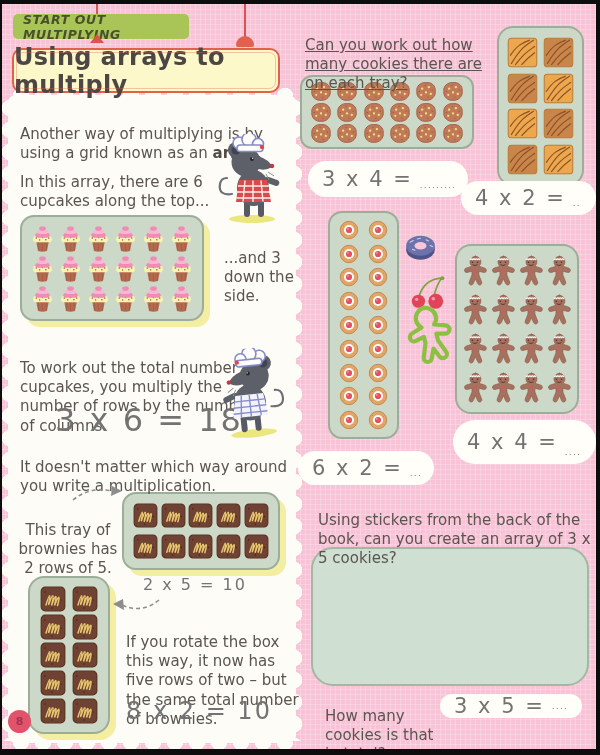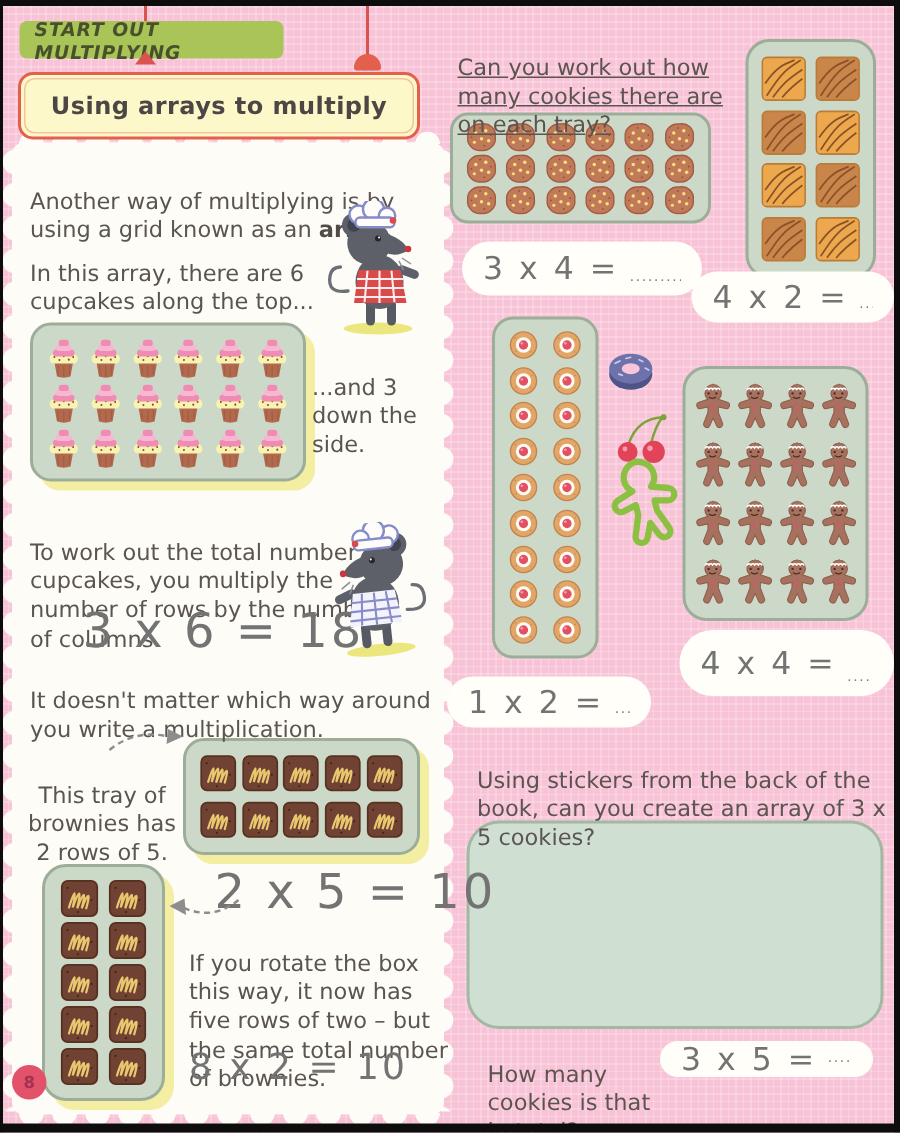--- a/index.html
+++ b/index.html
@@ -25,21 +25,21 @@
   .hanger-bell{position:absolute;left:236px;top:36px;width:18px;height:11px;background:#e2604c;
     border-radius:9px 9px 2px 2px;z-index:3;}
 
   .banner{position:absolute;left:13px;top:14px;width:176px;height:25px;background:#a9c457;
     border-radius:5px;display:flex;align-items:center;padding:0 10px;z-index:2;font-style:italic;}
   .banner span{font-size:12.5px;font-weight:bold;letter-spacing:.6px;color:#49502c;}
 
   .title-box{position:absolute;left:12px;top:48px;width:268px;height:45px;background:#fcf8ca;
     border:2.5px solid #e2604c;border-radius:10px;display:flex;align-items:center;justify-content:center;z-index:2;}
   .title-box:after{content:"";position:absolute;inset:2px;border:1px solid rgba(226,96,76,.35);border-radius:7px;}
-  .title-box span{font-size:16px;font-weight:600;color:#4c4744;letter-spacing:.3px;}
+  .title-box span{font-size:24px;font-weight:600;color:#4c4744;letter-spacing:.3px;}
 
   
   .panel{position:absolute;left:8px;top:95px;width:288px;height:648px;background:#fdfcf7;border-radius:8px;z-index:1;}
   .scal{position:absolute;z-index:1;}
   .scal-t{left:10px;top:86px;width:284px;height:10px;
     background-image:radial-gradient(circle at 11px 10px,#fdfcf7 8px,rgba(255,255,255,0) 8.5px);
     background-size:22px 10px;background-repeat:repeat-x;}
   .scal-b{left:10px;top:742px;width:284px;height:10px;
     background-image:radial-gradient(circle at 11px 0px,#fdfcf7 8px,rgba(255,255,255,0) 8.5px);
     background-size:22px 10px;background-repeat:repeat-x;}
@@ -49,26 +49,26 @@
   .scal-r{left:294px;top:97px;width:10px;height:644px;
     background-image:radial-gradient(circle at 0px 11px,#fdfcf7 8px,rgba(255,255,255,0) 8.5px);
     background-size:10px 22px;background-repeat:repeat-y;}
 
   .btext{position:absolute;font-size:15px;line-height:1.28;color:#5b5450;z-index:3;}
   .btext b{font-weight:bold;color:#514b48;}
   .eq{position:absolute;color:#737373;letter-spacing:2px;z-index:3;white-space:nowrap;}
 
   .p1{left:20px;top:110px;width:268px;}
   .p2{left:20px;top:158px;width:205px;}
-  .side-note{left:208px;top:234px;width:82px;}
+  .side-note{left:224px;top:234px;width:82px;}
   .p3{left:20px;top:344px;width:252px;}
   .eq1{left:55px;top:401px;font-size:32px;}
   .p4{left:20px;top:443px;width:274px;}
   .brownie-note{left:14px;top:506px;width:108px;text-align:center;}
-  .eq2{left:143px;top:575px;font-size:32px;}
+  .eq2{left:143px;top:575px;font-size:16px;}
   .p5{left:126px;top:618px;width:174px;}
   .eq3{left:126px;top:697px;font-size:24px;}
 
   .q1{left:305px;top:21px;width:178px;text-decoration:underline;}
   .sticker-prompt{left:318px;top:496px;width:276px;}
   .q2{left:325px;top:692px;width:118px;}
 
   
   .tray{position:absolute;background:#cdd9c8;border:2px solid #9cae99;display:grid;
     align-items:center;justify-items:center;z-index:2;}
@@ -1582,21 +1582,21 @@
 
   <div class="pill pill-cookies">
     <span class="lbl">3 x 4 =</span>
     <span class="dots">.................</span>
   </div>
   <div class="pill pill-flap">
     <span class="lbl">4 x 2 =</span>
     <span class="dots">................</span>
   </div>
   <div class="pill pill-jam">
-    <span class="lbl">1 x 2 =</span>
+    <span class="lbl">6 x 2 =</span>
     <span class="dots">...............</span>
   </div>
   <div class="pill pill-ginger">
     <span class="lbl">4 x 4 =</span>
     <span class="dots">..............</span>
   </div>
 
   <svg class="decor" style="left:402px;top:231px;" width="37" height="32" viewBox="0 0 42 40">
     <ellipse cx="21" cy="23" rx="18" ry="13" fill="#4f5488"></ellipse>
     <ellipse cx="21" cy="18.5" rx="18" ry="12.5" fill="#6d73aa"></ellipse>

